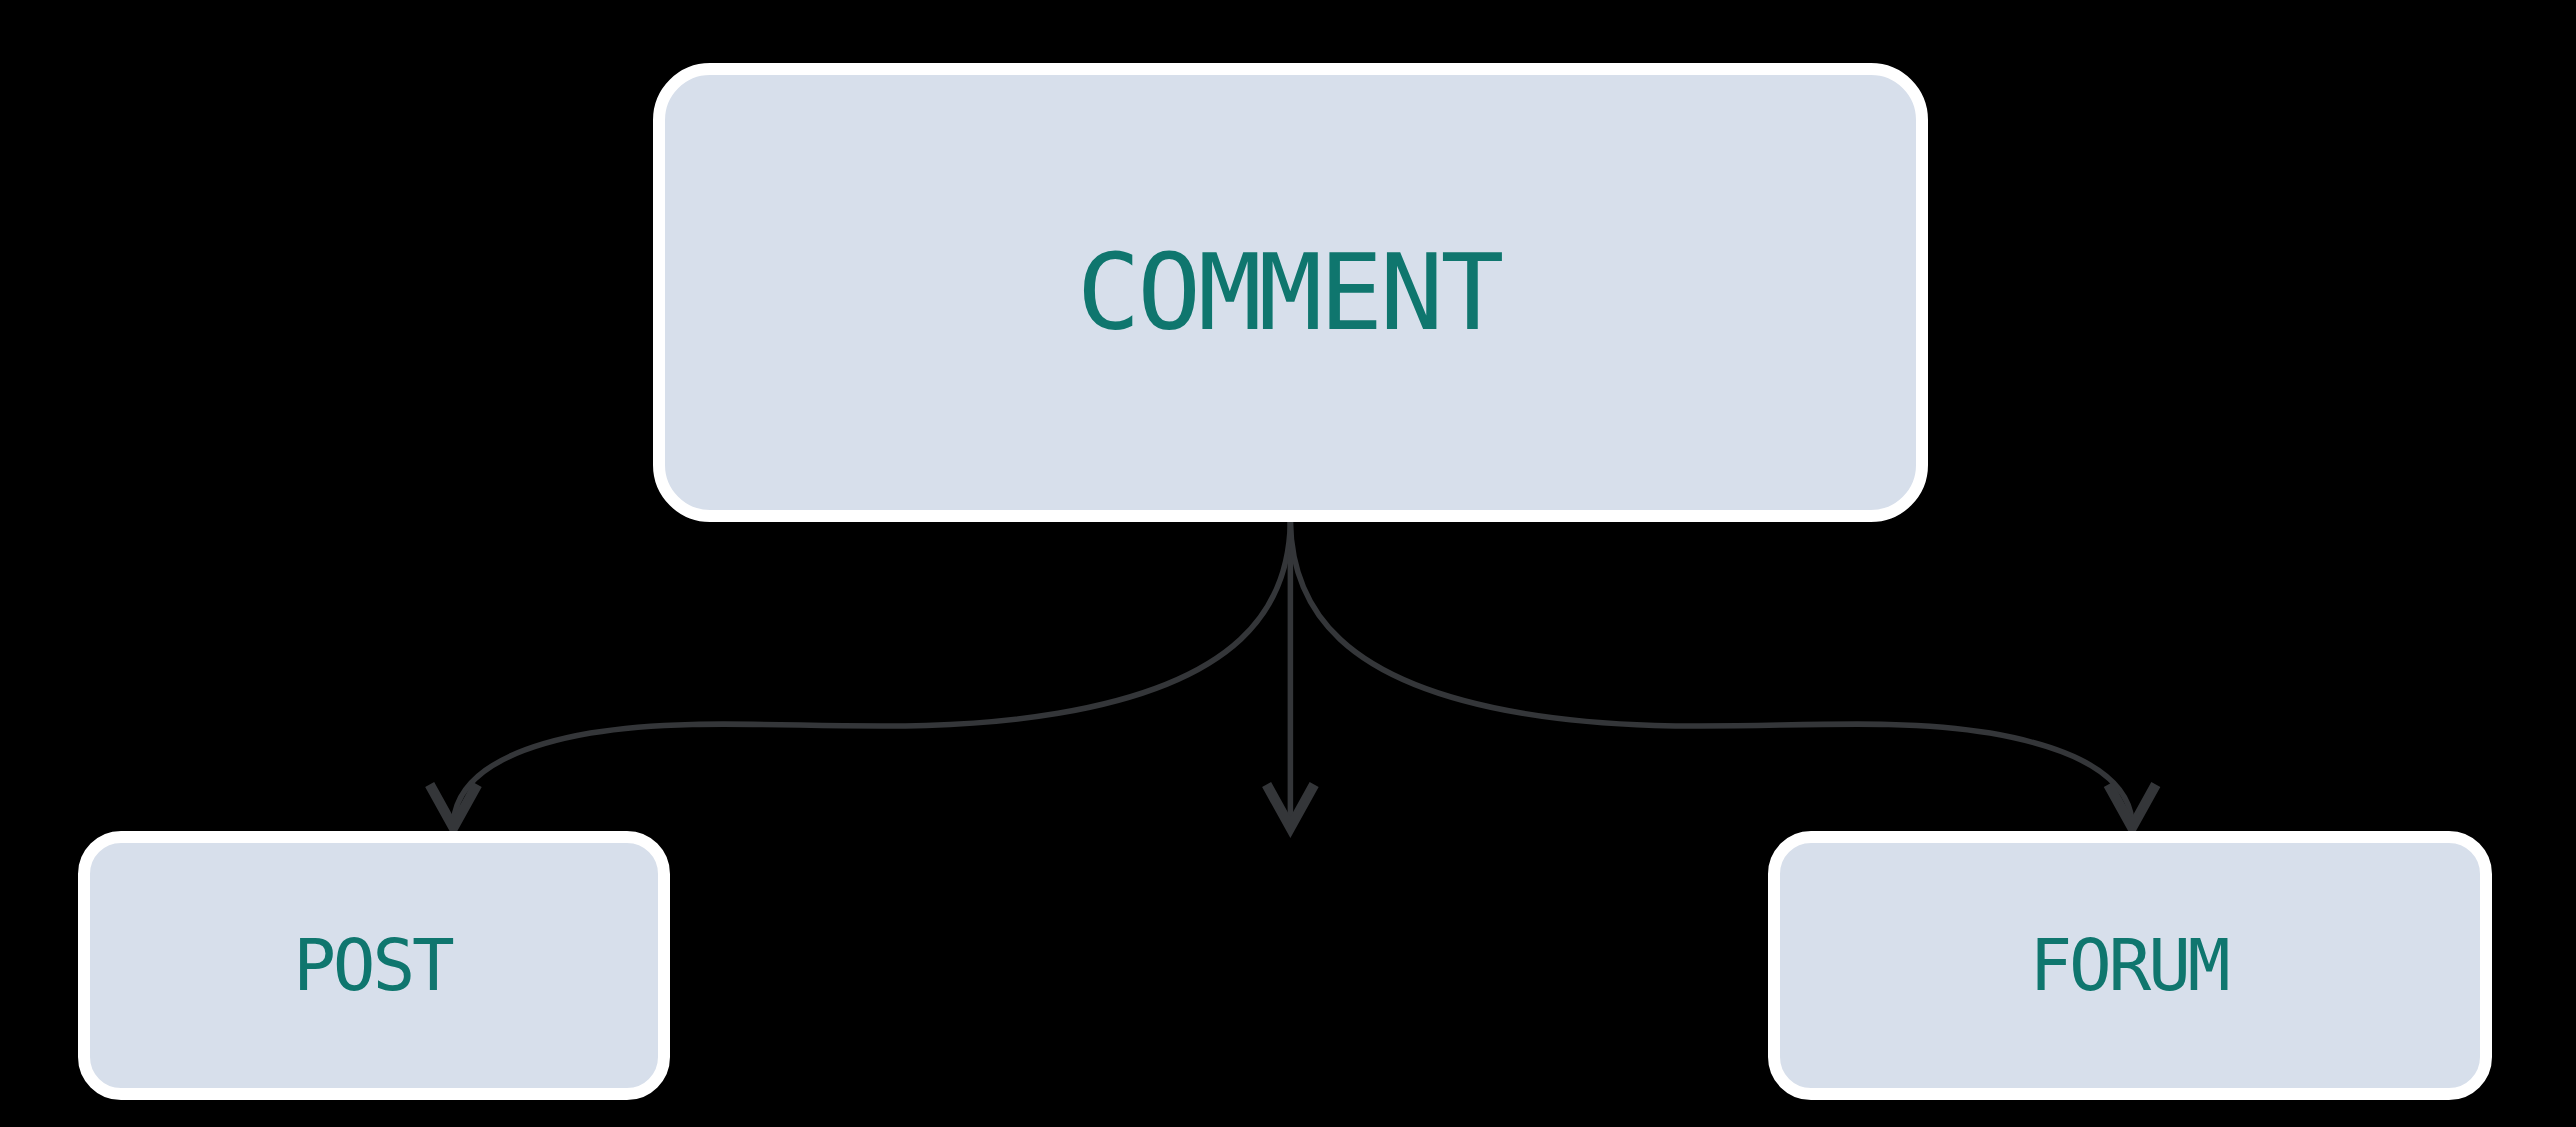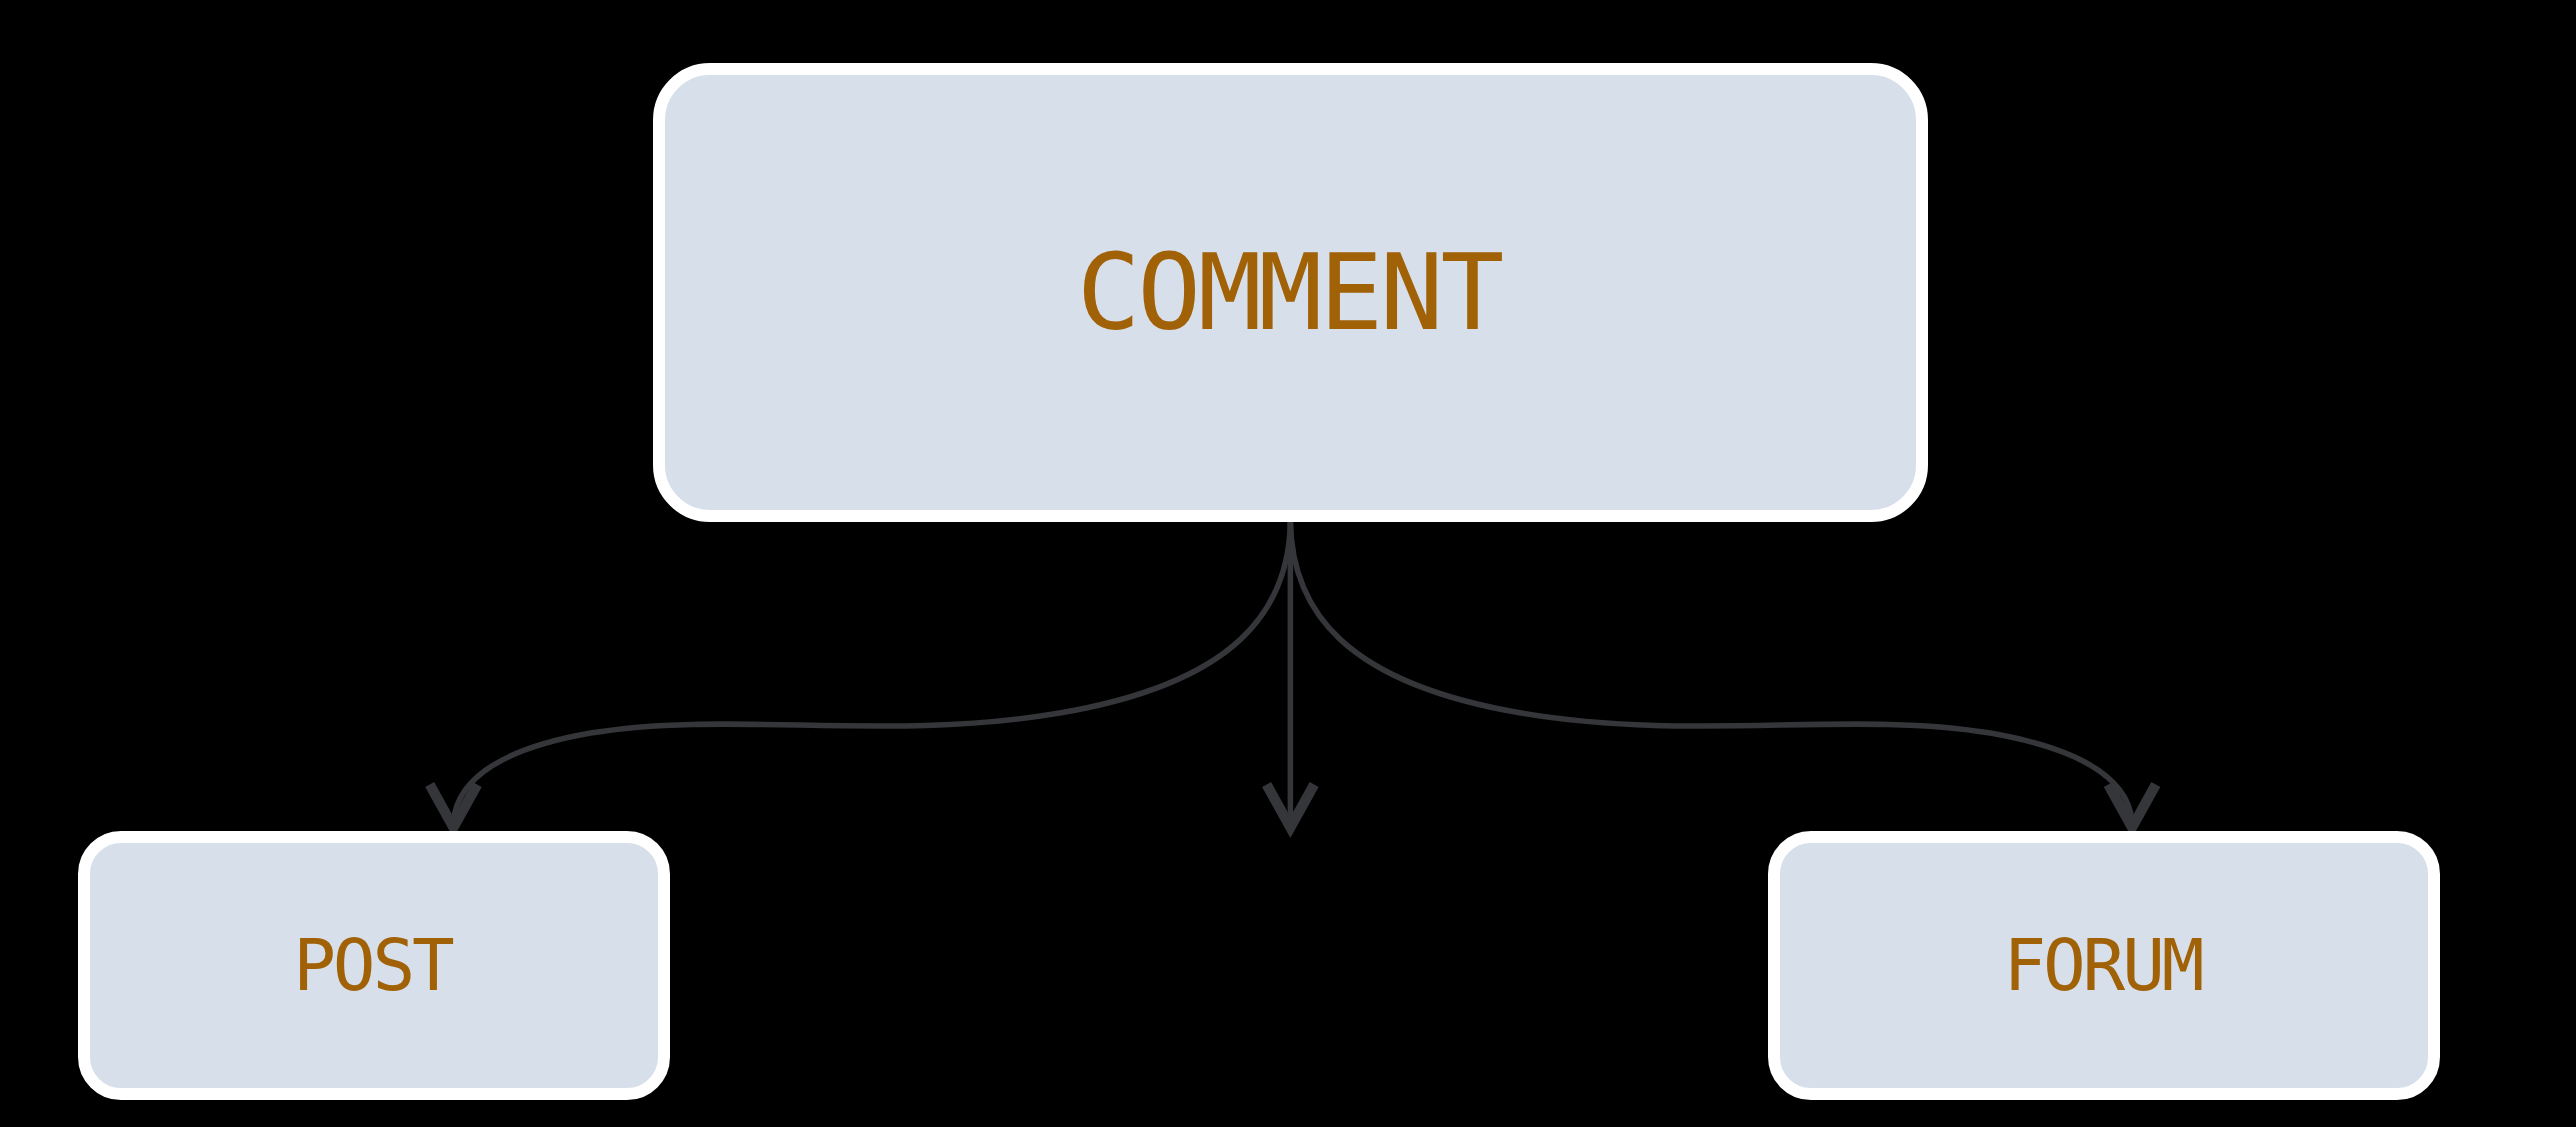--- a/index.html
+++ b/index.html
@@ -36,21 +36,21 @@
     stroke-linecap: butt;
   }
   .node {
     position: absolute;
     box-sizing: border-box;
     background: #d7dfeb;
     border: 12px solid #ffffff;
     display: flex;
     align-items: center;
     justify-content: center;
-    color: #a16207;
+    color: #0f766e;
   }
   .node-root {
     left: 653px;
     top: 63px;
     width: 1275px;
     height: 459px;
     border-radius: 57px;
   }
   .node-root .label {
     font-size: 106px;
@@ -60,21 +60,21 @@
     top: 831px;
     height: 269px;
     border-radius: 43px;
   }
   .node-child .label {
     font-size: 71px;
     letter-spacing: -3.2px;
   }
   .node-post  { left: 78px;   width: 592px; }
   .node-event { left: 918px; width: 745px; }
-  .node-forum { left: 1768px; width: 672px; }
+  .node-forum { left: 1768px; width: 724px; }
   .label {
     white-space: nowrap;
     text-indent: -3.2px; 
   }
 </style>
 </head>
 <body>
 
 <div class="stage">
 

